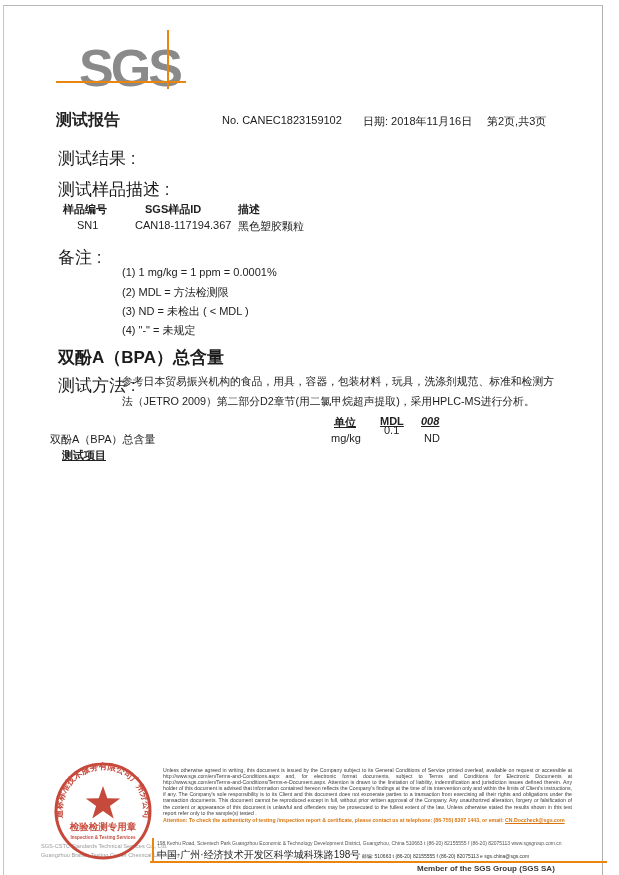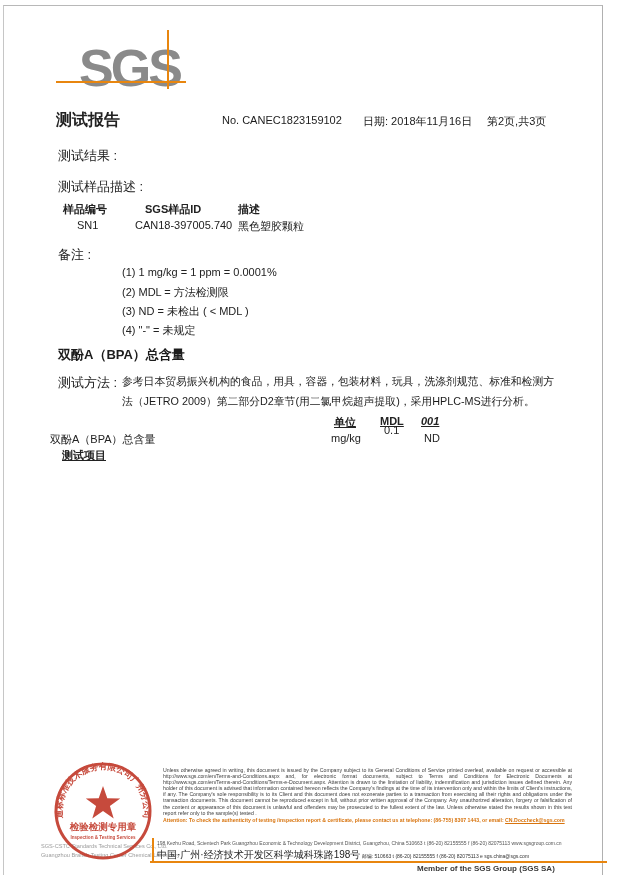--- a/index.html
+++ b/index.html
@@ -21,21 +21,21 @@
   .logo-hline { position: absolute; left: 56px; top: 81px; width: 130px; height: 2px; background: #e8860f; }
   .logo-vline { position: absolute; left: 167px; top: 30px; width: 2px; height: 59px; background: #e8860f; }
 
   
   .report-title { position: absolute; left: 56px; top: 110px; font-size: 16px; font-weight: 700; }
   .hdr { position: absolute; top: 114px; font-size: 11px; color: #1c1c1c; white-space: nowrap; }
   .hdr-no   { left: 210px; padding-left: 12px; }
   .hdr-date { left: 363px; }
   .hdr-page { left: 487px; }
 
-  .label { position: absolute; left: 58px; font-size: 13px; color: #1c1c1c; white-space: nowrap; text-align: right; }
+  .label { position: absolute; left: 58px; font-size: 17px; color: #1c1c1c; white-space: nowrap; text-align: right; }
   .u { }
   .b { font-weight: 700; }
 
   
   .st { position: absolute; font-size: 11px; white-space: nowrap; }
 
   
   .note { position: absolute; left: 122px; font-size: 11px; white-space: nowrap; }
 
   
@@ -90,37 +90,37 @@
 <div class="hdr hdr-date">日期: 2018年11月16日</div>
 <div class="hdr hdr-page">第2页,共3页</div>
 
 <div class="label" style="top:147px;">测试结果 :</div>
 <div class="label u" style="top:178px;">测试样品描述 :</div>
 
 <div class="st b" style="left:63px;  top:202px;">样品编号</div>
 <div class="st b" style="left:145px; top:202px;">SGS样品ID</div>
 <div class="st b" style="left:238px; top:202px;">描述</div>
 <div class="st" style="left:77px;  top:219px;">SN1</div>
-<div class="st" style="left:135px; top:219px;">CAN18-397005.740</div>
+<div class="st" style="left:135px; top:219px;">CAN18-117194.367</div>
 <div class="st" style="left:238px; top:219px;">黑色塑胶颗粒</div>
 
 <div class="label" style="top:246px;">备注 :</div>
 <div class="note" style="top:266px;">(1) 1 mg/kg = 1 ppm = 0.0001%</div>
 <div class="note" style="top:285px;">(2) MDL = 方法检测限</div>
 <div class="note" style="top:304px;">(3) ND = 未检出 ( &lt; MDL )</div>
 <div class="note" style="top:323px;">(4) "-" = 未规定</div>
 
 <div class="label u b" style="top:346px;">双酚A（BPA）总含量</div>
 <div class="label" style="top:374px;">测试方法 :</div>
 <div class="method-text">参考日本贸易振兴机构的食品，用具，容器，包装材料，玩具，洗涤剂规范、标准和检测方法（JETRO 2009）第二部分D2章节(用二氯甲烷超声提取)，采用HPLC-MS进行分析。</div>
 
 <div class="rt rt-hdr" style="left:62px;  top:415px;margin-top:33px;">测试项目</div>
 <div class="rt rt-hdr" style="left:334px; top:415px;">单位</div>
 <div class="rt rt-hdr" style="left:380px; top:415px;">MDL</div>
-<div class="rt rt-hdr it" style="left:421px; top:415px;">001</div>
+<div class="rt rt-hdr it" style="left:421px; top:415px;">008</div>
 <div class="rt" style="left:50px;  top:432px;">双酚A（BPA）总含量</div>
 <div class="rt" style="left:331px; top:432px;">mg/kg</div>
 <div class="rt" style="left:384px; top:424px;">0.1</div>
 <div class="rt" style="left:424px; top:432px;">ND</div>
 
 <div class="legal">
   <span>Unless otherwise agreed in writing, this document is issued by the Company subject to its General Conditions of Service printed overleaf, available on request or accessible at http://www.sgs.com/en/Terms-and-Conditions.aspx and, for electronic format documents, subject to Terms and Conditions for Electronic Documents at http://www.sgs.com/en/Terms-and-Conditions/Terms-e-Document.aspx. Attention is drawn to the limitation of liability, indemnification and jurisdiction issues defined therein. Any holder of this document is advised that information contained hereon reflects the Company's findings at the time of its intervention only and within the limits of Client's instructions, if any. The Company's sole responsibility is to its Client and this document does not exonerate parties to a transaction from exercising all their rights and obligations under the transaction documents. This document cannot be reproduced except in full, without prior written approval of the Company. Any unauthorized alteration, forgery or falsification of the content or appearance of this document is unlawful and offenders may be prosecuted to the fullest extent of the law. Unless otherwise stated the results shown in this test report refer only to the sample(s) tested .</span>
   <div class="attention">
     <span>Attention: To check the authenticity of testing /inspection report &amp; certificate, please contact us at telephone: (86-755) 8307 1443, or email: </span><span class="email">CN.Doccheck@sgs.com</span>
   </div>

